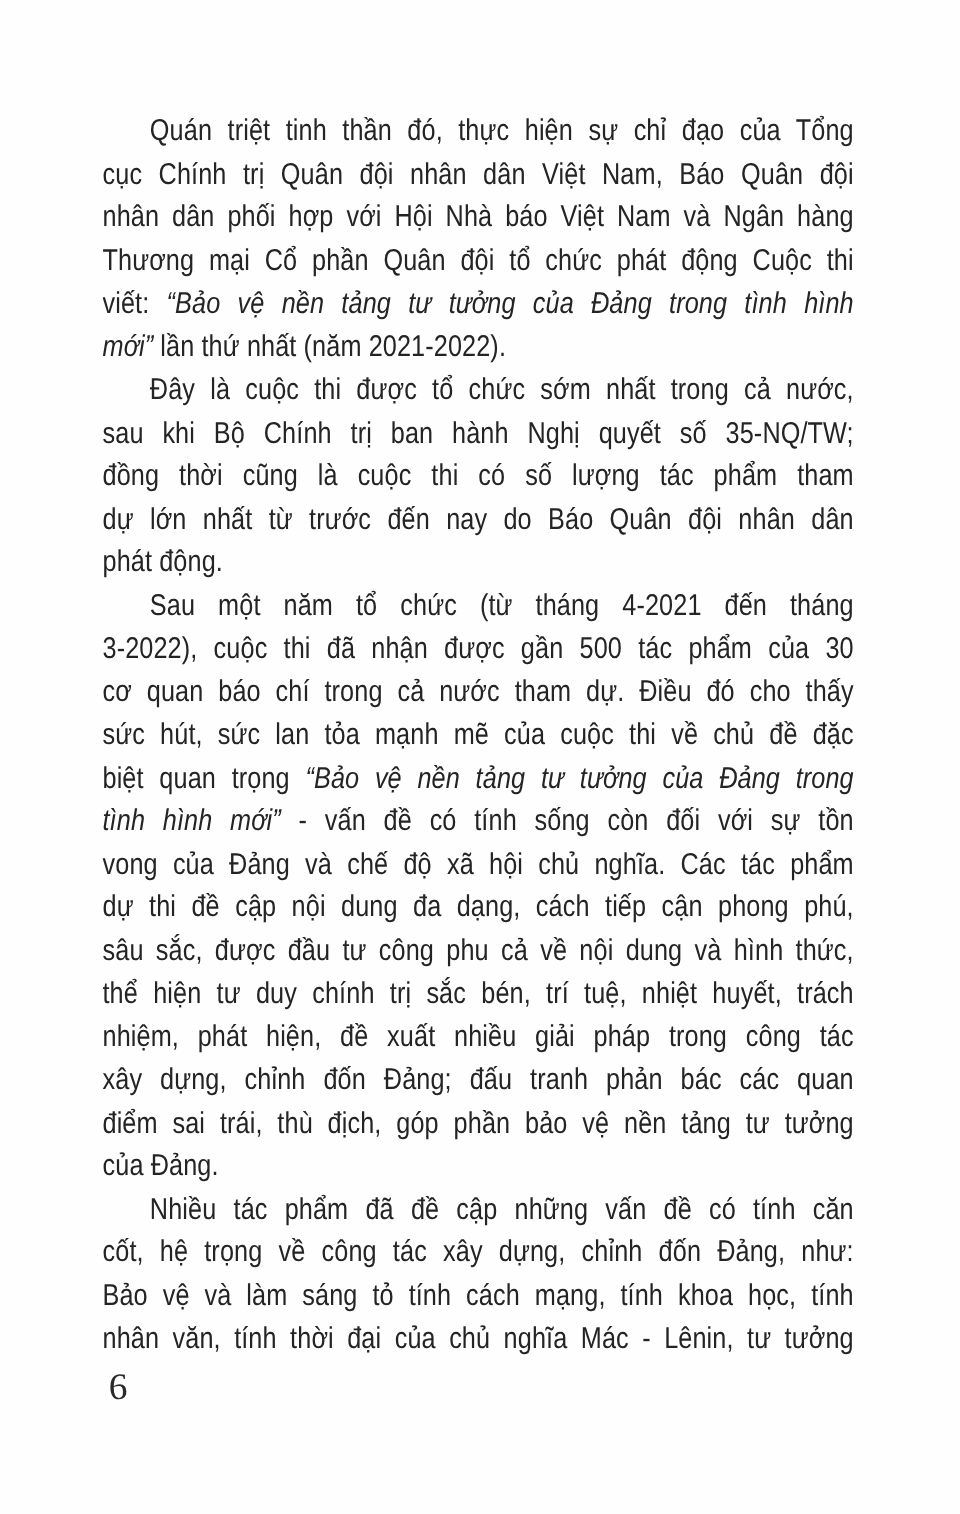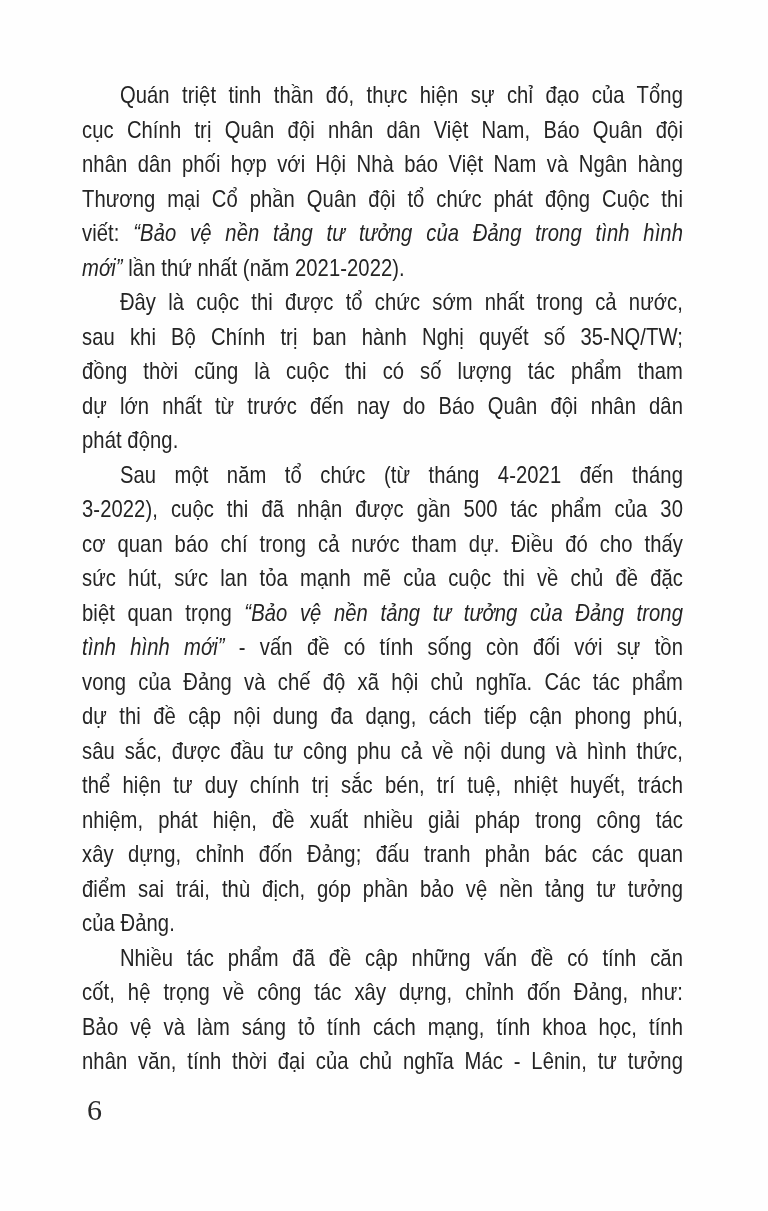--- a/index.html
+++ b/index.html
@@ -15,21 +15,21 @@
     font-family: "Liberation Sans", "DejaVu Sans", sans-serif;
   }
   .page {
     position: absolute;
     inset: 0;
     background: #fefefe;
   }
   .body-text {
     position: absolute;
     left: 82px;
-    top: 78px;
+    top: 88px;
     width: 601px;
   }
   .scale {
     width: 714px;
     transform: scaleX(0.8417);
     transform-origin: 0 0;
   }
   .para {
     margin: 0;
     padding: 0;

